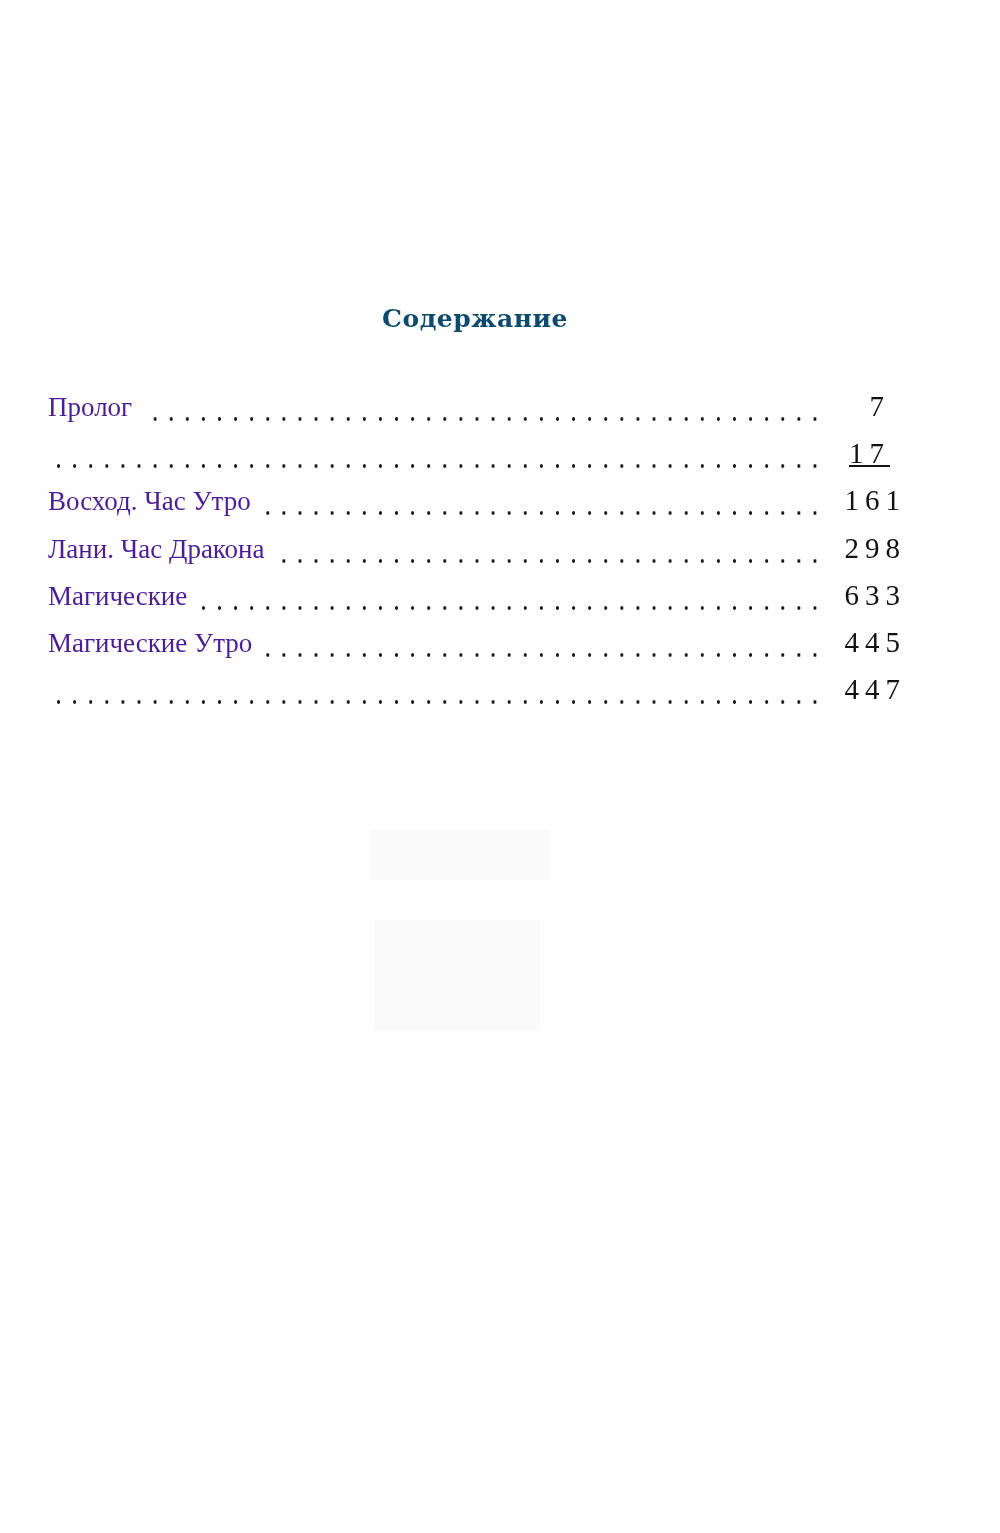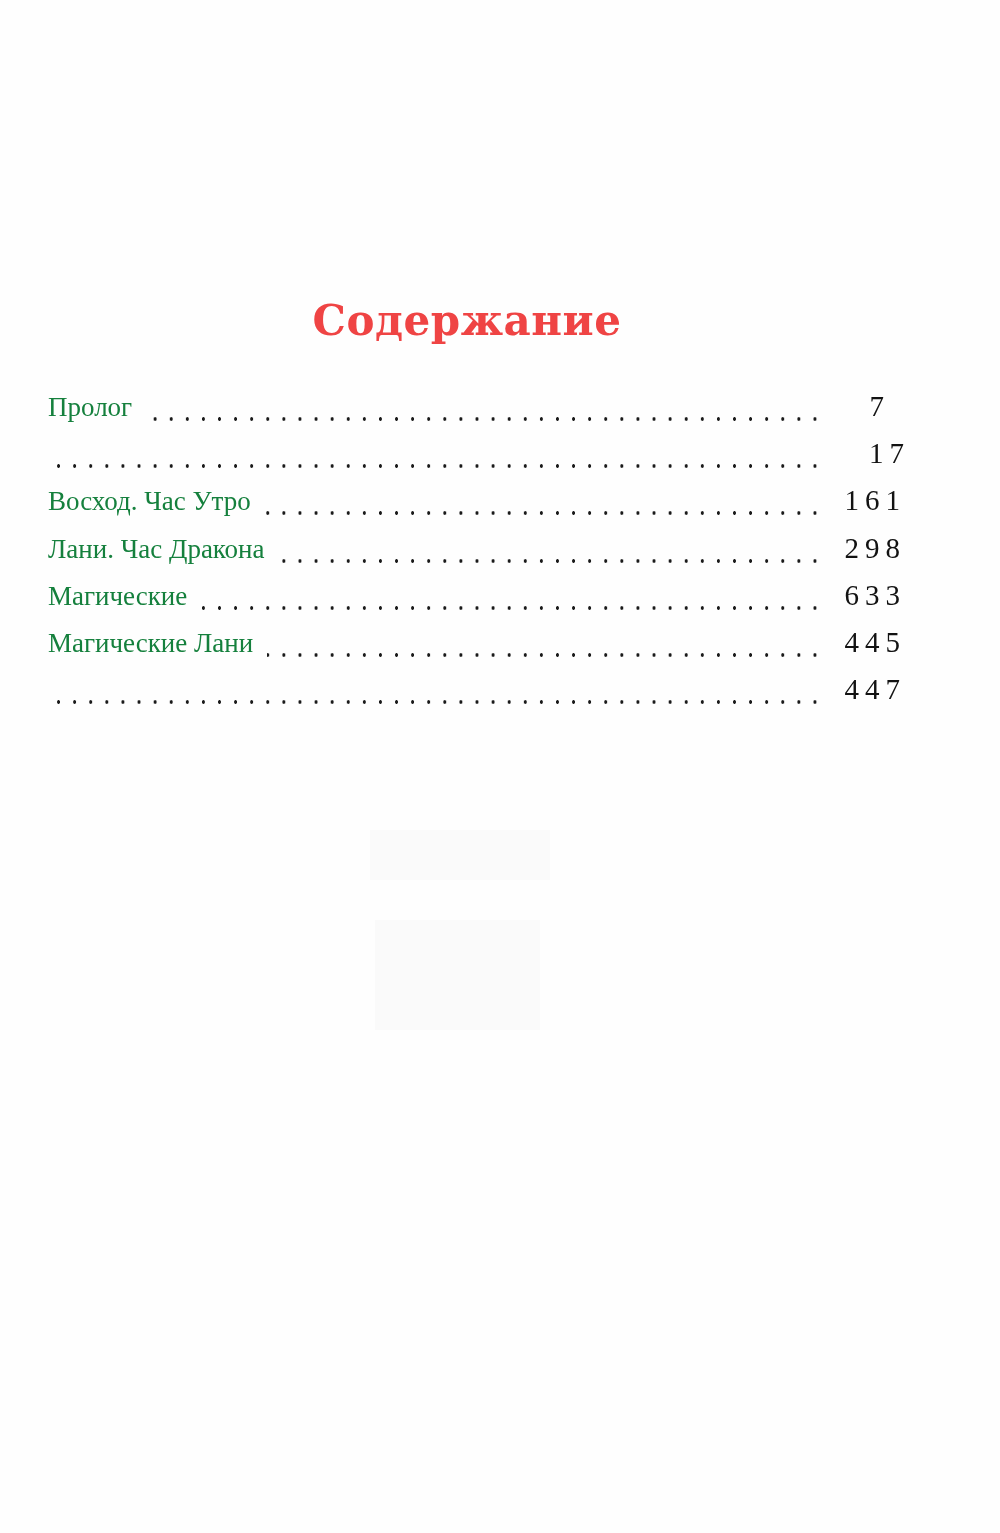--- a/index.html
+++ b/index.html
@@ -22,24 +22,24 @@
       background: #fefefe;
     }
     .toc-title {
       position: absolute;
       left: 0;
       width: 934px;
       top: 296px;
       text-align: center;
       font-family: "DejaVu Serif", "Liberation Serif", serif;
       font-weight: bold;
-      font-size: 42px;
+      font-size: 25px;
       letter-spacing: 0.5px;
-      color: #ef4444;
-      margin: 0;
+      color: #0c4a6e;
+      margin: 8px;
     }
     .toc-list {
       position: absolute;
       left: 48px;
       top: 384px;
       width: 860px;
       margin: 0;
       padding: 0;
       list-style: none;
     }
@@ -49,21 +49,21 @@
       display: flex;
       align-items: center;
     }
     .entry-title {
       font-size: 27px;
       white-space: nowrap;
       background: #fefefe;
       position: relative;
       z-index: 2;
       padding-right: 14px;
-      color: #15803d;
+      color: #4c1d95;
     }
     .leader {
       position: absolute;
       left: 0;
       width: 775px;
       top: 32px;
       height: 6px;
       z-index: 1;
       background-image: radial-gradient(circle, #1a1a1a 1.6px, transparent 1.9px);
       background-size: 16.1px 6px;
@@ -77,21 +77,22 @@
       font-size: 29px;
       letter-spacing: 6px;
       margin-right: -6px;
       text-align: right;
       color: #121212;
     }
     .entry-page.single {
       right: 24px;
     }
     .entry-page.double {
-      right: 4px;
+      right: 24px;
+      text-decoration: underline;
     }
     
     .ghost {
       position: absolute;
       background: #f6f6f6;
       opacity: 0.55;
       z-index: 0;
     }
   </style>
 </head>
@@ -130,21 +131,21 @@
     </li>
 
     <li class="toc-entry">
       <span class="entry-title">Магические</span>
       <span class="leader"></span>
       <span class="entry-page">633</span>
     </li>
 
 
     <li class="toc-entry">
-      <span class="entry-title">Магические Лани</span>
+      <span class="entry-title">Магические Утро</span>
       <span class="leader"></span>
       <span class="entry-page">445</span>
     </li>
 
     <li class="toc-entry">
       <span class="leader"></span>
       <span class="entry-page">447</span>
     </li>
 
   </ul>

